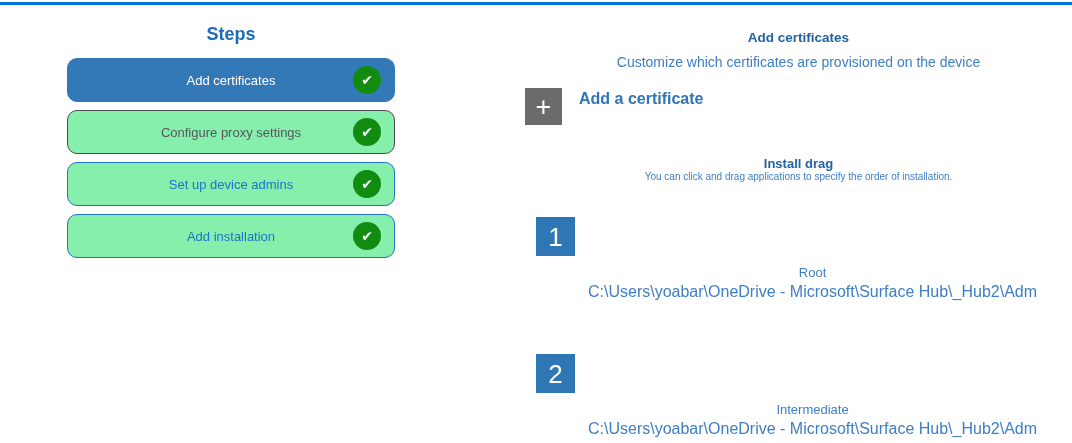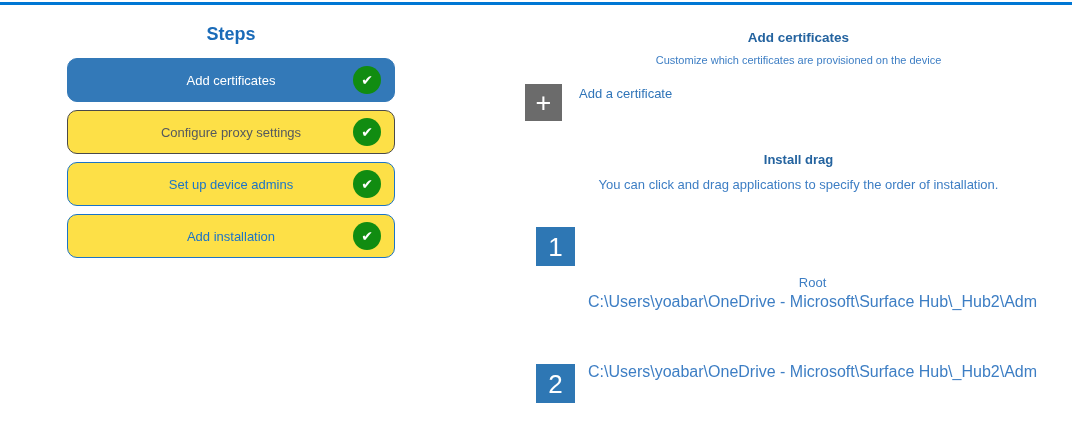--- a/index.html
+++ b/index.html
@@ -5,43 +5,43 @@
   * { margin: 0; padding: 0; box-sizing: border-box; text-align: center; }
   html, body { width: 1072px; height: 443px; background: #ffffff; overflow: hidden;
     font-family: "Liberation Sans", "DejaVu Sans", sans-serif; }
   .top-accent-bar { position: absolute; left: 0; top: 2px; width: 1072px; height: 3px; background: #0077d4; }
 
   
   .steps-panel { position: absolute; left: 67px; top: 24px; width: 328px; }
   .steps-title { color: #1a6bb8; font-size: 18px; font-weight: bold; margin-bottom: 13px; }
   .steps-list { display: flex; flex-direction: column; gap: 8px; }
   .step-btn { position: relative; height: 44px; width: 328px; border-radius: 10px;
-    border: 1.5px solid #1b74c8; background: #fde047; color: #1b74c8; font-size: 13px;
+    border: 1.5px solid #1b74c8; background: #86efac; color: #1b74c8; font-size: 13px;
     display: flex; align-items: center; justify-content: center; cursor: pointer;
     font-family: inherit; }
   .step-btn.selected { background: #3379b8; border-color: #3379b8; color: #ffffff; }
   .step-btn.muted { border-color: #4a4a4a; color: #55595e; }
   .step-check { position: absolute; right: 13px; top: 50%; transform: translateY(-50%);
     width: 28px; height: 28px; border-radius: 50%; background: #118c11;
     display: flex; align-items: center; justify-content: center; }
   .step-check::after { content: "✔"; color: #ffffff; font-size: 14px; line-height: 1; }
 
   
   .content-panel { position: absolute; left: 525px; top: 30px; width: 547px; }
   .content-title { color: #24639f; font-size: 13.5px; font-weight: bold; }
-  .content-subtitle { color: #3d7ec4; font-size: 11px; margin-top: 9px; }
+  .content-subtitle { color: #3d7ec4; font-size: 14px; margin-top: 9px; }
   .add-cert-row { display: flex; align-items: flex-start; margin-top: 18px; cursor: pointer; }
   .plus-square { width: 37px; height: 37px; background: #6b6b6b; display: flex;
     align-items: center; justify-content: center; flex: none; }
   .plus-glyph { color: #ffffff; font-size: 27px; font-weight: 300; line-height: 1;
     margin-top: 2px; }
-  .add-cert-label { color: #2f74b8; font-size: 13px; margin-left: 17px; margin-top: 2px; }
+  .add-cert-label { color: #2f74b8; font-size: 16px; margin-left: 17px; margin-top: 2px; font-weight: bold; }
 
   .install-order-title { color: #24639f; font-size: 13px; font-weight: bold; margin-top: 31px; }
-  .install-order-desc { color: #3d7ec4; font-size: 13px; margin-top: 10px; }
+  .install-order-desc { color: #3d7ec4; font-size: 10px; }
   .install-list { margin-top: 35px; margin-left: 11px; display: flex; flex-direction: column; gap: 53px; }
   .install-item { display: flex; align-items: flex-start; cursor: grab; }
   .order-square { width: 39px; height: 39px; background: #2e77b4; display: flex;
     align-items: center; justify-content: center; flex: none; }
   .order-number { color: #ffffff; font-size: 26px; font-weight: 300; line-height: 1; }
   .install-text { margin-left: 13px; margin-top: -2px; }
   .install-name { color: #3d7ec4; font-size: 13px; line-height: 19px; margin-top: 48px; }
   .install-path { color: #3d7ec4; font-size: 16px; line-height: 19px; white-space: nowrap; }
 </style>
 </head>
@@ -103,18 +103,19 @@
         <div class="install-name">Root</div>
         <div class="install-path">C:\Users\yoabar\OneDrive - Microsoft\Surface Hub\_Hub2\Adm</div>
       </div>
     </div>
 
     <div class="install-item">
       <div class="order-square">
         <span class="order-number">2</span>
       </div>
       <div class="install-text">
+        <div class="install-name">Intermediate</div>
         <div class="install-path">C:\Users\yoabar\OneDrive - Microsoft\Surface Hub\_Hub2\Adm</div>
       </div>
     </div>
 
   </div>
 </div>
 
 </body></html>

